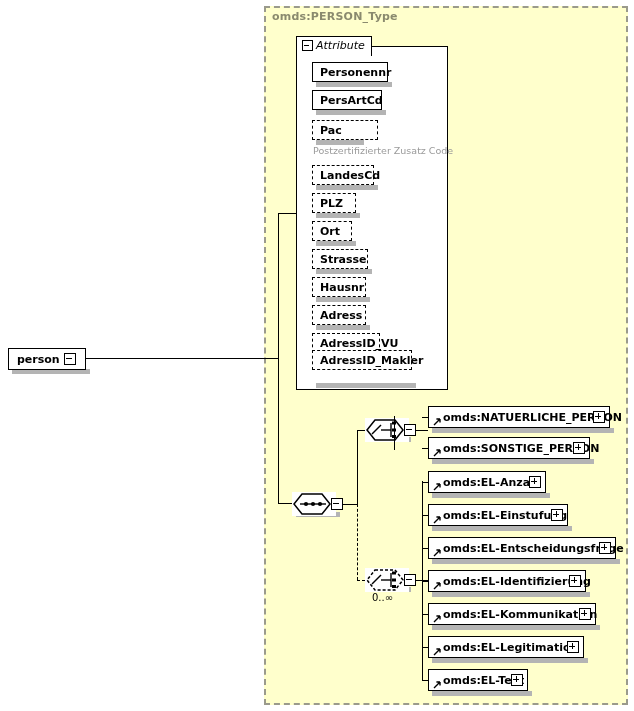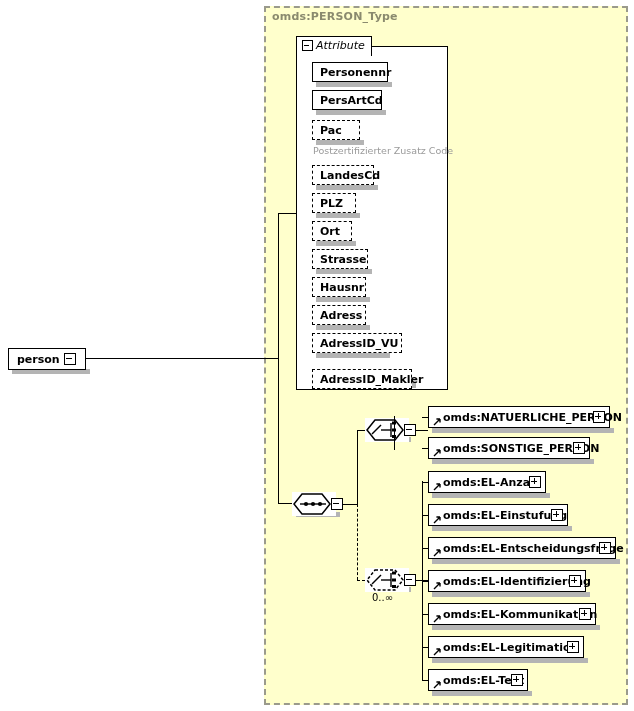--- a/index.html
+++ b/index.html
@@ -92,21 +92,21 @@
   <div id="attr-rows">
       <div class="shadow" style="left: 316px; top: 82px; width: 76px; height: 5px;"></div>
       <div class="attr" style="left: 312px; top: 62px; width: 76px;">
         <span>Personennr</span>
       </div>
       <div class="shadow" style="left: 316px; top: 110px; width: 70px; height: 5px;"></div>
       <div class="attr" style="left: 312px; top: 90px; width: 70px;">
         <span>PersArtCd</span>
       </div>
       <div class="shadow" style="left: 316px; top: 140px; width: 48px; height: 5px;"></div>
-      <div class="attr opt" style="left: 312px; top: 120px; width: 48px;">
+      <div class="attr opt" style="left: 312px; top: 120px; width: 66px;">
         <span>Pac</span>
       </div>
       <div class="anno" style="left: 313px; top: 145px;">Postzertifizierter Zusatz Code</div>
       <div class="shadow" style="left: 316px; top: 185px; width: 62px; height: 5px;"></div>
       <div class="attr opt" style="left: 312px; top: 165px; width: 62px;">
         <span>LandesCd</span>
       </div>
       <div class="shadow" style="left: 316px; top: 213px; width: 44px; height: 5px;"></div>
       <div class="attr opt" style="left: 312px; top: 193px; width: 44px;">
         <span>PLZ</span>
@@ -121,25 +121,25 @@
       </div>
       <div class="shadow" style="left: 316px; top: 297px; width: 54px; height: 5px;"></div>
       <div class="attr opt" style="left: 312px; top: 277px; width: 54px;">
         <span>Hausnr</span>
       </div>
       <div class="shadow" style="left: 316px; top: 325px; width: 54px; height: 5px;"></div>
       <div class="attr opt" style="left: 312px; top: 305px; width: 54px;">
         <span>Adress</span>
       </div>
       <div class="shadow" style="left: 316px; top: 353px; width: 74px; height: 5px;"></div>
-      <div class="attr opt" style="left: 312px; top: 333px; width: 90px;">
+      <div class="attr opt" style="left: 312px; top: 333px; width: 68px;">
         <span>AdressID_VU</span>
       </div>
       <div class="shadow" style="left: 316px; top: 383px; width: 100px; height: 5px;"></div>
-      <div class="attr opt" style="left: 312px; top: 369px; width: 100px;">
+      <div class="attr opt" style="left: 312px; top: 350px; width: 100px;">
         <span>AdressID_Makler</span>
       </div>
     </div>
 
   <div class="shadow" style="left:296px;top:512px;width:44px;height:5px;"></div>
   <div class="comp" style="left:292px;top:492px;">
     <svg width="44" height="24" viewBox="0 0 44 24">
       <path d="M10 2 L30 2 L38 12 L30 22 L10 22 L2 12 Z" fill="#ffffff" stroke="#000" stroke-width="1.5"></path>
       <line x1="8" y1="12" x2="34" y2="12" stroke="#000" stroke-width="1.4"></line>
       <circle cx="14" cy="12" r="2.1" fill="#000"></circle>

